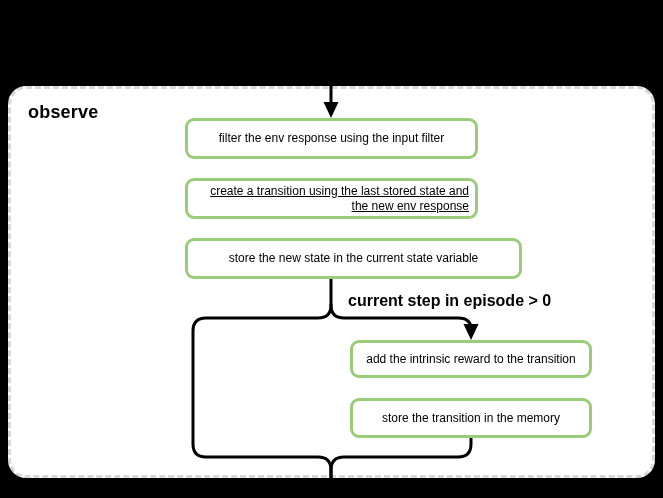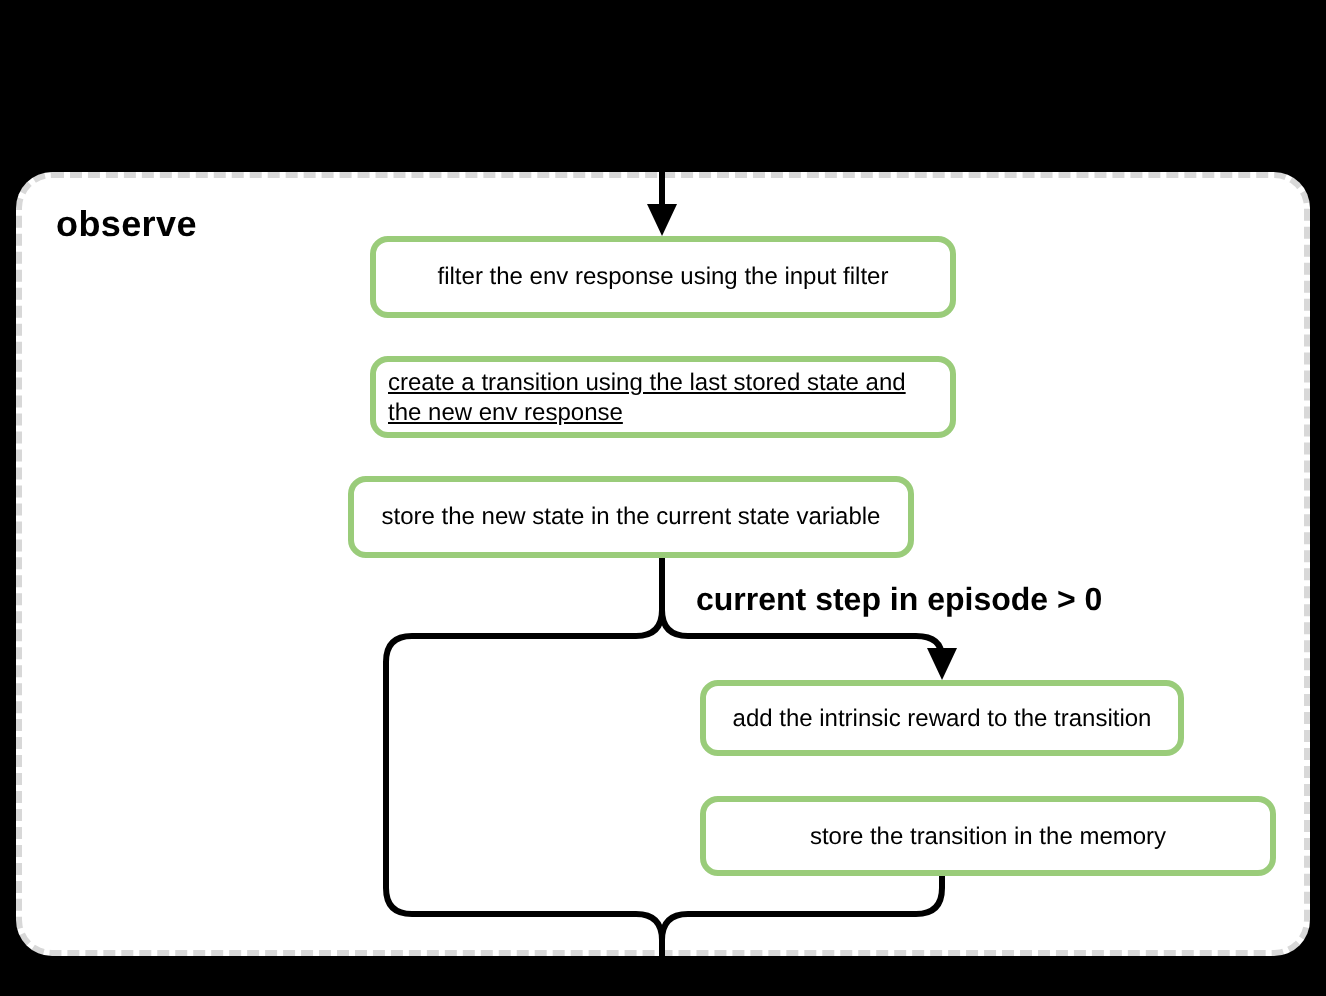--- a/index.html
+++ b/index.html
@@ -55,31 +55,31 @@
   }
   .node {
     position: absolute;
     box-sizing: border-box;
     background: #ffffff;
     border: 3px solid #9acc7a;
     border-radius: 9px;
     display: flex;
     align-items: center;
     justify-content: center;
-    text-align: left;
+    text-align: right;
     font-size: 12px;
     line-height: 15px;
     color: #000000;
     padding: 2px 6px;
   }
   .node-1 { left: 185px; top: 78px;  width: 293px; height: 41px; }
   .node-2 { left: 185px; top: 138px; width: 293px; height: 41px; text-decoration: underline; }
-  .node-3 { left: 174px; top: 198px; width: 283px; height: 41px; }
+  .node-3 { left: 185px; top: 198px; width: 337px; height: 41px; }
   .node-4 { left: 350px; top: 300px; width: 242px; height: 38px; padding: 1px 2px; }
-  .node-5 { left: 350px; top: 358px; width: 288px; height: 40px; }
+  .node-5 { left: 350px; top: 358px; width: 242px; height: 40px; }
   .branch-label {
     position: absolute;
     left: 348px;
     top: 252px;
     font-size: 16px;
     font-weight: bold;
     color: #000000;
     white-space: nowrap;
   }
 </style>

